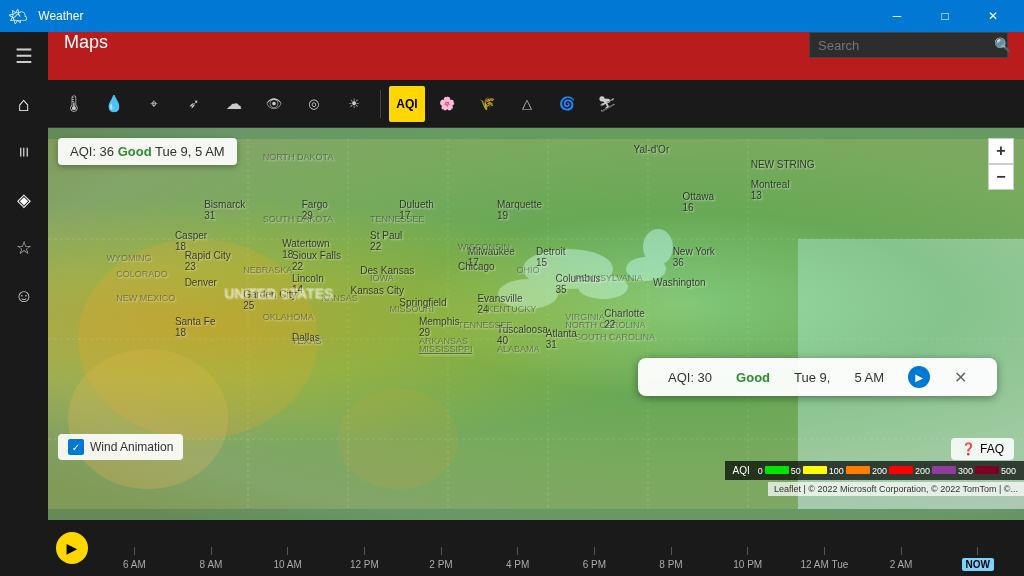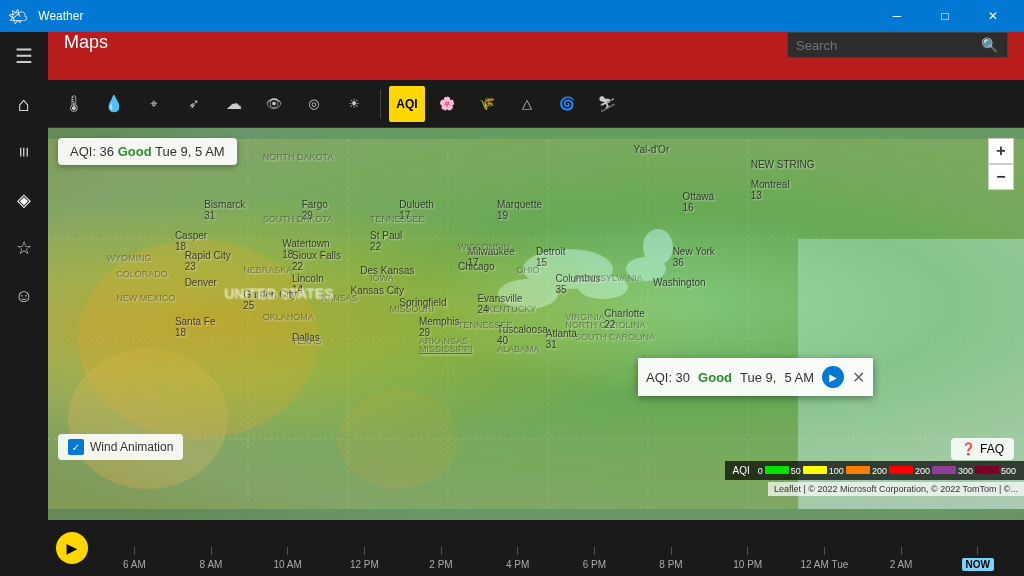--- a/index.html
+++ b/index.html
@@ -56,21 +56,21 @@
       display: flex;
       align-items: flex-start;
       padding: 0 16px;
       gap: 8px;
       color: white;
     }
     #topbar .page-title { font-size: 18px; font-weight: 300; margin-right: auto; }
     #search-box {
       display: flex; align-items: center;
       background: #2d2d2d; border: 1px solid #444;
-      padding: 4px 8px; width: 221px;
+      padding: 4px 8px; width: 199px;
     }
     #search-box input {
       background: transparent; border: none; color: #ccc;
       font-size: 13px; outline: none; width: 190px;
     }
     #search-box .search-icon { color: #ccc; font-size: 14px; }
 
     
     #map-toolbar {
       height: 48px;
@@ -116,27 +116,27 @@
       color: #333;
       z-index: 20;
       box-shadow: 0 2px 6px rgba(0,0,0,0.3);
     }
 
     
     #map-popup {
       position: absolute;
       top: 230px; left: 590px;
       background: rgba(255,255,255,0.95);
-      border-radius: 0;
-      padding: 8px 8px;
+      border-radius: 8px;
+      padding: 8px 30px;
       font-size: 13px;
       color: #333;
       z-index: 20;
       box-shadow: 0 2px 8px rgba(0,0,0,0.4);
-      display: flex; align-items: center; gap: 8px;
+      display: flex; align-items: center; gap: 24px;
     }
     #map-popup .aqi-good2 { color: #2d8c2d; font-weight: 600; }
     #map-popup .play-btn {
       width: 22px; height: 22px; border-radius: 50%;
       background: #0078d4; color: white; border: none; cursor: pointer;
       display: flex; align-items: center; justify-content: center; font-size: 10px;
     }
     #map-popup .close-btn {
       background: none; border: none; cursor: pointer; color: #666; font-size: 16px;
     }

